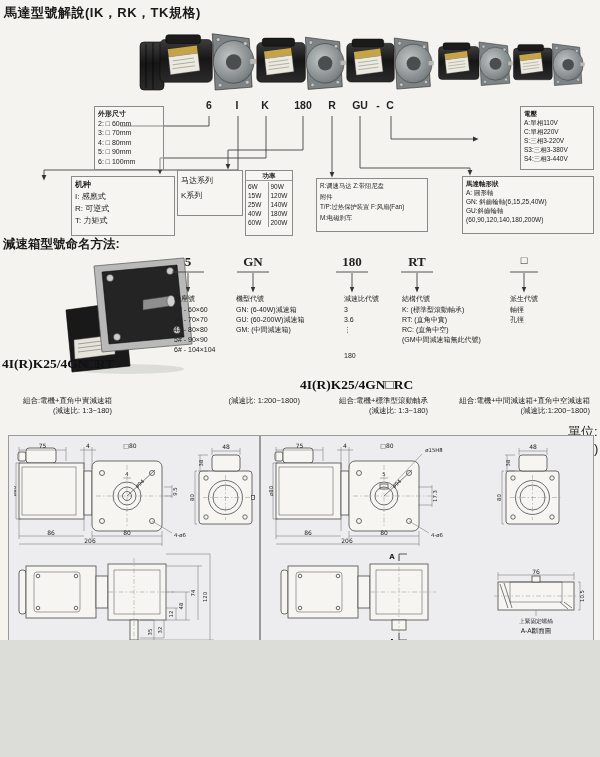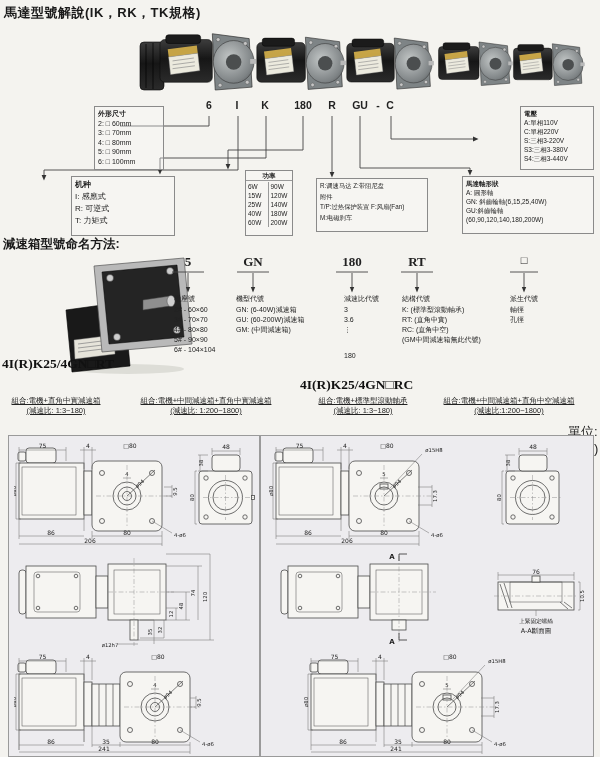--- a/index.html
+++ b/index.html
@@ -1,37 +1,37 @@
 <!DOCTYPE html>
 <html><head>
 <meta charset="utf-8">
 <style>
   html,body{margin:0;padding:0;background:#dcdcd8;}
-  .page{position:relative;width:600px;height:757px;background:#f4f3ef;overflow:hidden;
+  .page{position:relative;width:600px;height:640px;background:#f4f3ef;overflow:hidden;
         font-family:"Liberation Sans",sans-serif;color:#1a1a1a;}
   .abs{position:absolute;}
   .title{font-size:13px;font-weight:bold;letter-spacing:.5px;}
   .sect2{font-size:12.5px;font-weight:bold;}
   .code-char{position:absolute;font-size:10.5px;font-weight:bold;text-align:center;color:#222;}
   .gcode{position:absolute;font-family:"Liberation Serif",serif;font-weight:bold;font-size:13px;text-align:center;color:#222;}
   .box{position:absolute;border:1px solid #8a8a8a;padding:2px 3px;color:#222;background:rgba(250,250,248,.35);margin-left:39px;}
   .box .t{font-weight:bold;}
   .f7{font-size:7px;line-height:9.5px;}
   .f8{font-size:8px;line-height:12px;}
   .f65{font-size:6.5px;line-height:9px;}
   .f63{font-size:6.3px;line-height:10.5px;}
   .pw-row{display:flex;}
   .pw-row span{width:50%;}
   .pw-row span:first-child{border-right:1px solid #999;}
   .pw-title{text-align:center;border-bottom:1px solid #999;}
   .lblcol{position:absolute;font-size:7px;line-height:10px;color:#222;}
   .lblcol .t{margin-bottom:1px;}
   .ratio-dots{letter-spacing:0;line-height:9px;}
   .hdr{position:absolute;font-family:"Liberation Serif",serif;font-weight:bold;font-size:13.5px;color:#111;}
-  .combo{position:absolute;font-size:7.5px;line-height:10px;text-align:center;color:#222;text-decoration:underline;}
+  .combo{position:absolute;font-size:7.5px;line-height:10px;text-align:right;color:#222;}
   .unit{position:absolute;font-size:13px;color:#222;margin-left:24px;}
   .panel{position:absolute;border:1px solid #9a9a9a;background:#edecef;}
   svg text{font-size:6px;fill:#222;font-family:"DejaVu Sans",sans-serif;text-anchor:middle;}
   svg text.sm{font-size:5.3px;}
   svg text.cn{font-size:5.6px;}
   .ln{stroke:#4a4a4a;stroke-width:.8;fill:#f6f5f2;}
   .ln2{stroke:#4a4a4a;stroke-width:.7;fill:none;}
   .dm{stroke:#777;stroke-width:.55;fill:none;}
   .dash{stroke:#888;stroke-width:.45;fill:none;stroke-dasharray:5 2 1.5 2;}
   .arr{fill:#333;stroke:none;}
@@ -117,20 +117,24 @@
     <div>6: □ 100mm</div>
   </div>
 
   <div class="box f8" style="left:32px;top:176px;width:96px;height:54px">
     <div class="t">机种</div>
     <div>I: 感應式</div>
     <div>R: 可逆式</div>
     <div>T: 力矩式</div>
   </div>
 
+  <div class="box f8" style="left:138px;top:170px;width:58px;height:40px;line-height:15px">
+    <div>马达系列</div>
+    <div>K系列</div>
+  </div>
 
   <div class="box f65" style="left:206px;top:170px;width:46px;height:64px;padding:0">
     <div class="t pw-title">功率</div>
     <div style="padding:1px 2px">
       <div class="pw-row">
           <span>6W</span>
           <span style="padding-left:2px">90W</span>
         </div>
       <div class="pw-row">
           <span>15W</span>
@@ -246,21 +250,20 @@
     <div>軸徑</div>
     <div>孔徑</div>
   </div>
 
   <div class="hdr" style="left:2px;top:356px">4I(R)K25/4GN□RT</div>
   <div class="combo" style="left:0;top:396px;width:112px">
     <div>組合:電機+直角中實減速箱</div>
     <div>(減速比: 1:3~180)</div>
   </div>
   <div class="combo" style="left:112px;top:396px;width:188px">
-    <div>組合:電機+中間減速箱+直角中實減速箱</div>
     <div>(減速比: 1:200~1800)</div>
   </div>
   <div class="hdr" style="left:300px;top:377px">4I(R)K25/4GN□RC</div>
   <div class="combo" style="left:298px;top:396px;width:130px">
     <div>組合:電機+標準型滾動軸承</div>
     <div>(減速比: 1:3~180)</div>
   </div>
   <div class="combo" style="left:428px;top:396px;width:162px">
     <div>組合:電機+中間減速箱+直角中空減速箱</div>
     <div>(減速比:1:200~1800)</div>

